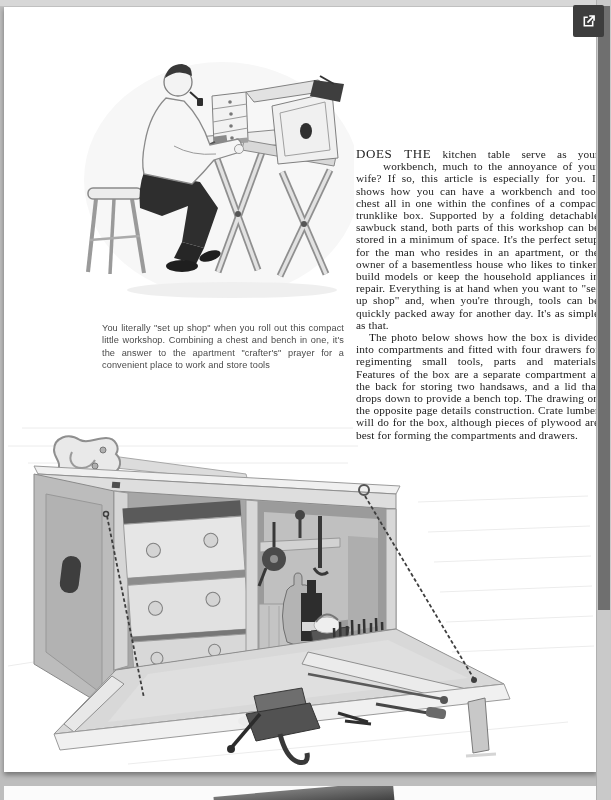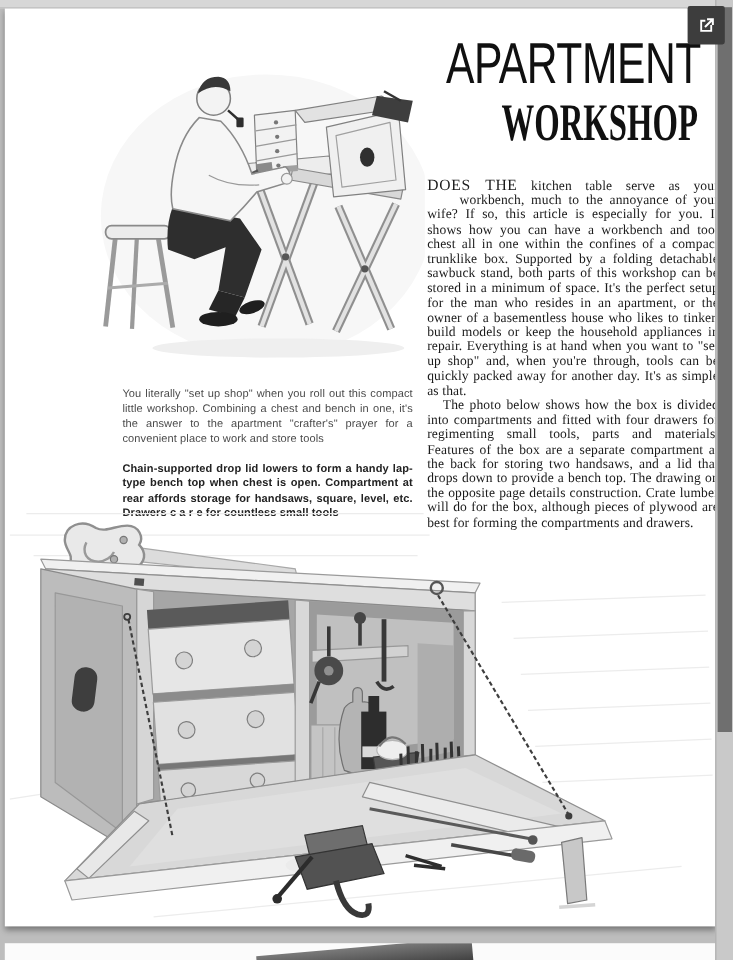--- a/index.html
+++ b/index.html
@@ -38,24 +38,20 @@
   .illus-top{position:absolute;left:78px;top:46px;}
   .photo{position:absolute;left:4px;top:410px;}
 </style>
 </head>
 <body>
 
 <div class="stage">
 
   <div class="page page1">
 
-    <div class="title-block">
-      <div class="title-1">APARTMENT</div>
-      <div class="title-2">WORKSHOP</div>
-    </div>
 
     <svg class="illus-top" width="272" height="258" viewBox="0 0 272 258">
       <ellipse cx="140" cy="128" rx="138" ry="118" fill="#f7f7f7"></ellipse>
       <ellipse cx="150" cy="238" rx="105" ry="8" fill="#efefef"></ellipse>
       <g>
         <line x1="134" y1="104" x2="176" y2="218" stroke="#8f8f8f" stroke-width="7"></line>
         <line x1="180" y1="100" x2="136" y2="220" stroke="#8f8f8f" stroke-width="7"></line>
         <line x1="134" y1="104" x2="176" y2="218" stroke="#e2e2e2" stroke-width="3.5"></line>
         <line x1="180" y1="100" x2="136" y2="220" stroke="#e2e2e2" stroke-width="3.5"></line>
         <line x1="200" y1="120" x2="244" y2="222" stroke="#8f8f8f" stroke-width="7"></line>
@@ -108,21 +104,20 @@
       </g>
     </svg>
 
     <div class="body-col">
       <p class="lead-line"><span class="lead">DOES THE</span> <span>kitchen table serve as your</span></p>
       <p class="p-rest">workbench, much to the annoyance of your wife? If so, this article is especially for you. It shows how you can have a work­bench and tool chest all in one within the confines of a compact trunklike box. Sup­ported by a folding detachable sawbuck stand, both parts of this workshop can be stored in a minimum of space. It's the per­fect setup for the man who resides in an apartment, or the owner of a basementless house who likes to tinker, build models or keep the household appliances in repair. Everything is at hand when you want to "set up shop" and, when you're through, tools can be quickly packed away for an­other day. It's as simple as that.</p>
       <p class="p2">The photo below shows how the box is divided into compartments and fitted with four drawers for regimenting small tools, parts and materials. Features of the box are a separate compartment at the back for storing two handsaws, and a lid that drops down to provide a bench top. The drawing on the opposite page details construction. Crate lumber will do for the box, although pieces of plywood are best for forming the compartments and drawers.</p>
     </div>
 
     <p class="cap cap1">You literally "set up shop" when you roll out this compact little workshop. Combining a chest and bench in one, it's the answer to the apartment "crafter's" prayer for a convenient place to work and store tools</p>
-    <p class="cap cap2">Chain-supported drop lid lowers to form a handy lap-type bench top when chest is open. Compartment at rear affords storage for handsaws, square, level, etc. Drawers c a r e for countless small tools</p>
 
     <svg class="photo" width="586" height="352" viewBox="0 0 586 352">
       <g stroke="#ececec" stroke-width="1">
         <line x1="14" y1="12" x2="345" y2="12"></line>
           <line x1="0" y1="30" x2="350" y2="30"></line>
         <line x1="20" y1="47" x2="340" y2="47"></line>
           <line x1="410" y1="86" x2="580" y2="80"></line>
         <line x1="420" y1="116" x2="582" y2="110"></line>
           <line x1="426" y1="146" x2="583" y2="140"></line>
         <line x1="432" y1="176" x2="584" y2="170"></line>

